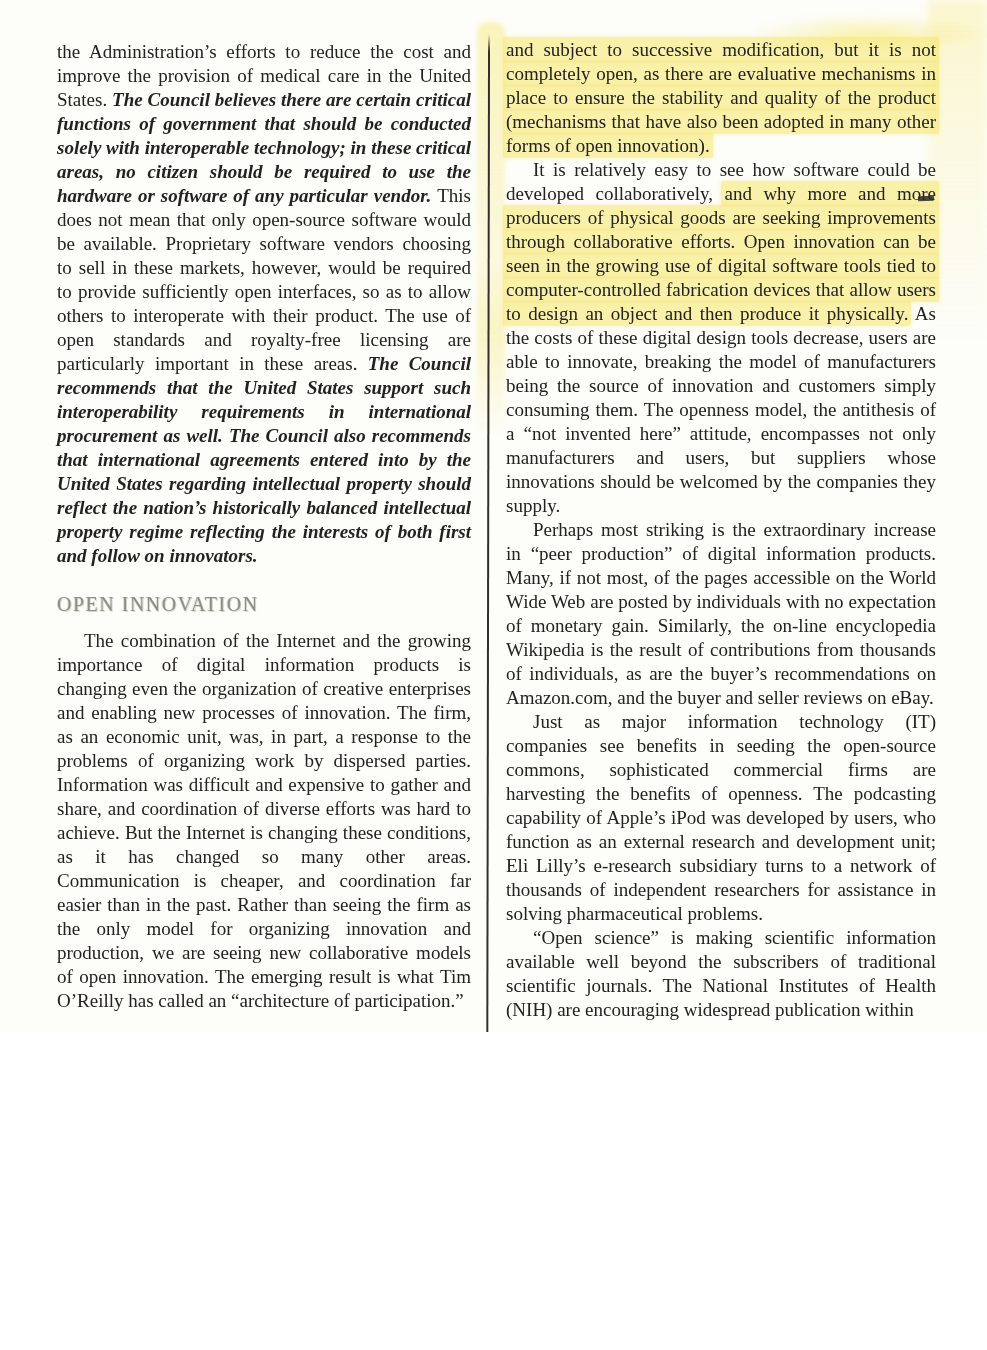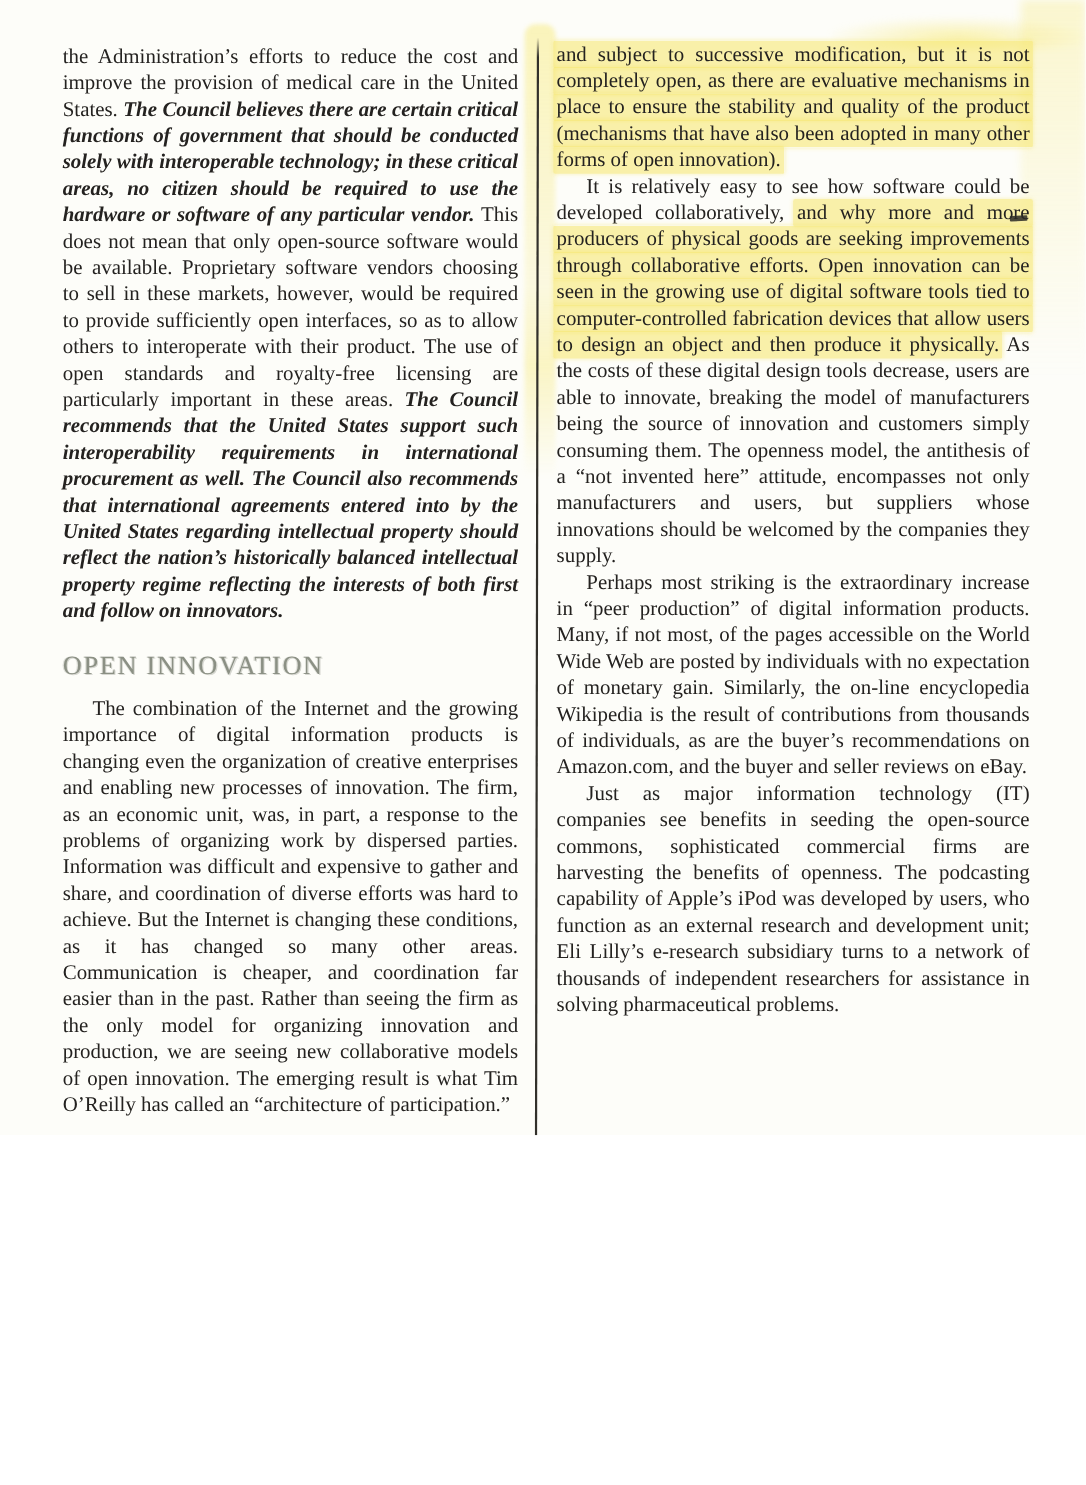--- a/index.html
+++ b/index.html
@@ -37,21 +37,21 @@
     box-shadow: 0 0 4px rgba(246, 229, 104, 0.45);
     padding: 2px 3px;
     margin: -2px -3px;
     border-radius: 2px;
     -webkit-box-decoration-break: clone;
     box-decoration-break: clone;
   }
 
   .section-heading {
     margin: 25px 0 13px 0;
-    font-size: 24px;
+    font-size: 20px;
     font-weight: normal;
     letter-spacing: 1.5px;
     color: var(--heading-color);
     text-shadow: 1px 1px 0 rgba(139,144,132,0.35), -1px 0 0 rgba(139,144,132,0.25);
     font-family: "Liberation Serif", serif;
   }
 
   .column-divider {
     position: absolute;
     left: 487px;
@@ -126,20 +126,21 @@
         <p class="indent"><span>The combination of the Internet and the growing importance of digital information products is changing even the organization of creative enterprises and enabling new processes of innovation. The firm, as an economic unit, was, in part, a response to the problems of organizing work by dispersed parties. Information was difficult and expensive to gather and share, and coordination of diverse efforts was hard to achieve. But the Internet is changing these conditions, as it has changed so many other areas. Communication is cheaper, and coordination far easier than in the past. Rather than seeing the firm as the only model for organizing innovation and production, we are seeing new collaborative models of open innovation. The emerging result is what Tim O’Reilly has called an “architecture of participation.”</span></p>
       </div>
   </div>
 
   <div class="column col-right">
     <div>
         <p><span class="hl">and subject to successive modification, but it is not completely open, as there are evaluative mechanisms in place to ensure the stability and quality of the product (mechanisms that have also been adopted in many other forms of open innovation).</span></p>
         <p class="indent"><span>It is relatively easy to see how software could be developed collaboratively, </span><span class="hl">and why more and more producers of physical goods are seeking improvements through collaborative efforts. Open innovation can be seen in the growing use of digital software tools tied to computer-controlled fabrication devices that allow users to design an object and then produce it physically.</span><span> As the costs of these digital design tools decrease, users are able to innovate, breaking the model of manufacturers being the source of innovation and customers simply consuming them. The openness model, the antithesis of a “not invented here” attitude, encompasses not only manufacturers and users, but suppliers whose innovations should be welcomed by the companies they supply.</span></p>
         <p class="indent"><span>Perhaps most striking is the extraordinary increase in “peer production” of digital information products. Many, if not most, of the pages accessible on the World Wide Web are posted by individuals with no expectation of monetary gain. Similarly, the on-line encyclopedia Wikipedia is the result of contributions from thousands of individuals, as are the buyer’s recommendations on Amazon.com, and the buyer and seller reviews on eBay.</span></p>
         <p class="indent"><span>Just as major information technology (IT) companies see benefits in seeding the open-source commons, sophisticated commercial firms are harvesting the benefits of openness. The podcasting capability of Apple’s iPod was developed by users, who function as an external research and development unit; Eli Lilly’s e-research subsidiary turns to a network of thousands of independent researchers for assistance in solving pharmaceutical problems.</span></p>
+        <p class="indent"><span>“Open science” is making scientific information available well beyond the subscribers of traditional scientific journals. The National Institutes of Health (NIH) are encouraging widespread publication within</span></p>
       </div>
   </div>
 
   <div class="page-number">4</div>
 
   <div class="speck speck-1"></div>
   <div class="speck speck-2"></div>
   <div class="speck speck-3"></div>
 
 </div>

